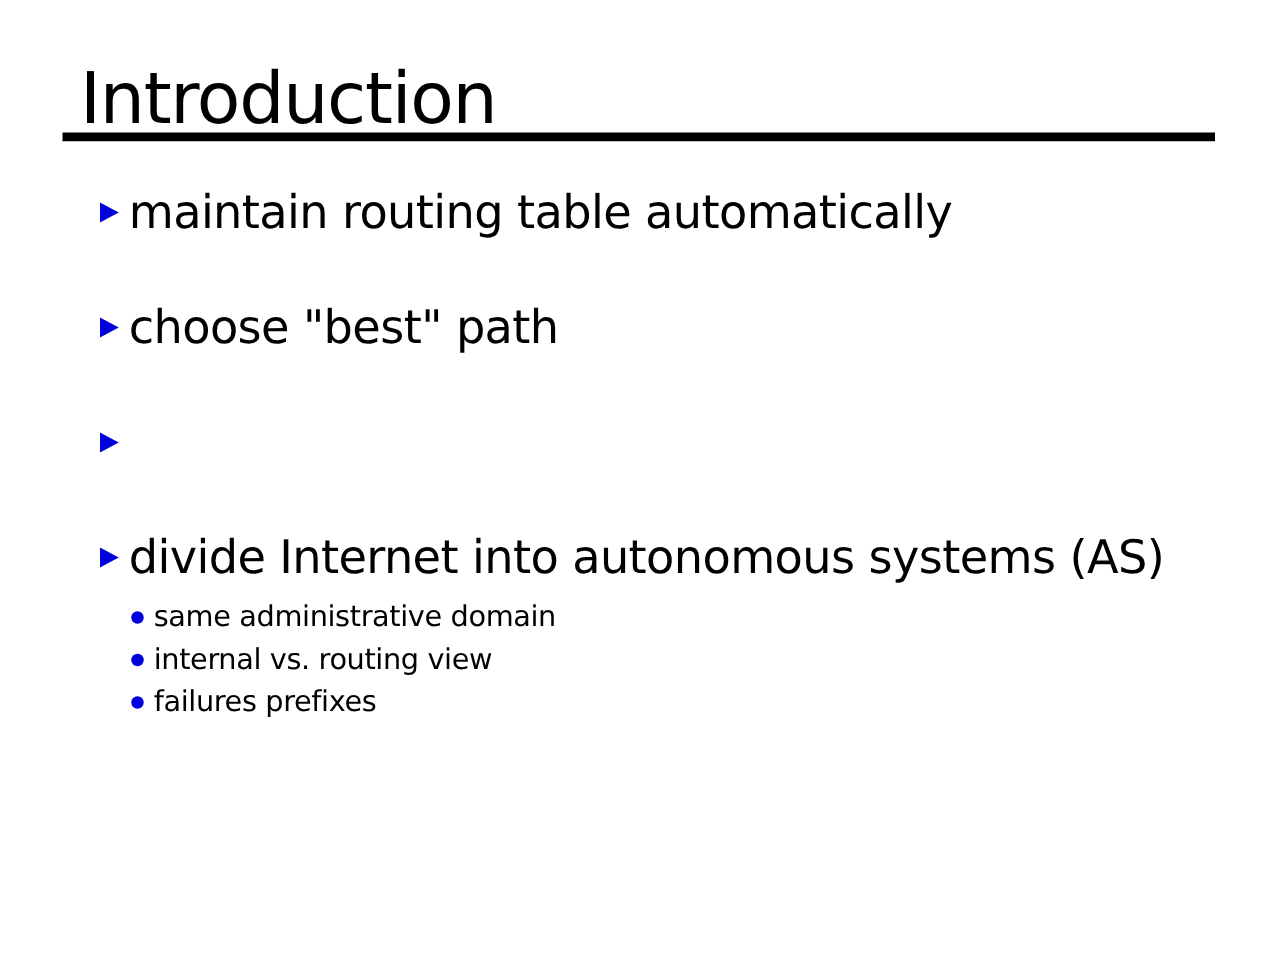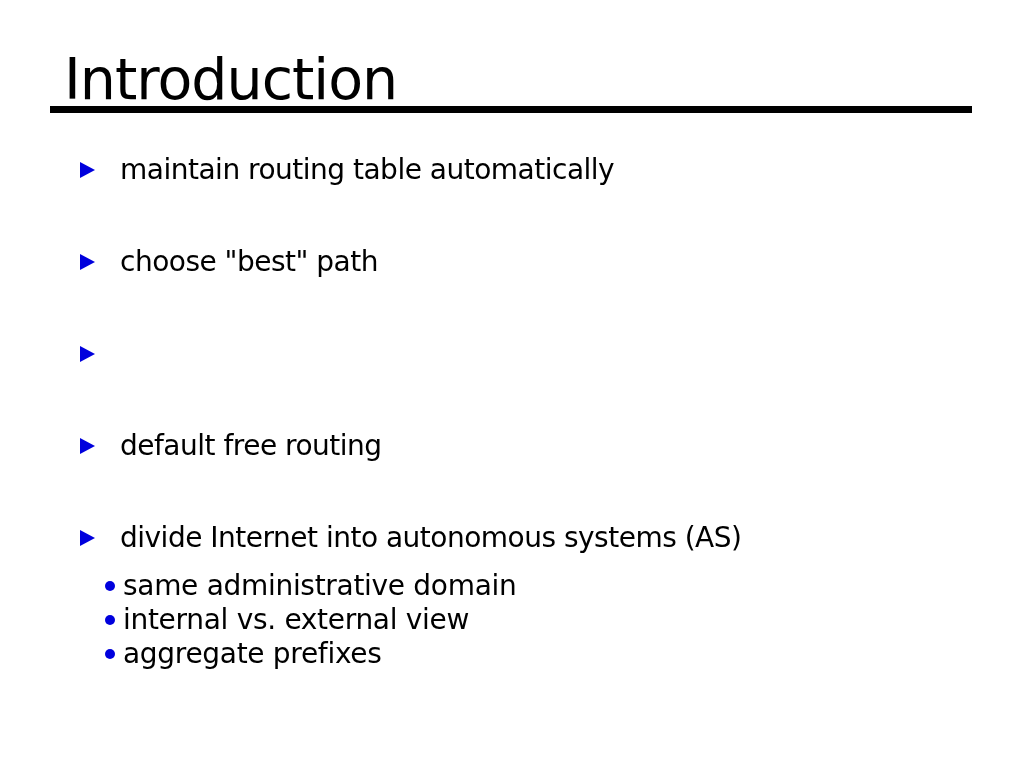--- a/index.html
+++ b/index.html
@@ -39,24 +39,23 @@
     left: 80px;
     top: 151px;
     right: 30px;
   }
   .bullet-row {
     display: flex;
     align-items: center;
     height: 38px;
     line-height: 38px;
     margin-bottom: 54px;
-    font-size: 28px;
+    font-size: 37px;
     letter-spacing: -0.5px;
     white-space: nowrap;
-    gap: 17px;
   }
   .bullet-row.last {
     margin-bottom: 12px;
   }
   .bullet-marker {
     width: 23px;
     flex: 0 0 23px;
     display: flex;
     align-items: center;
   }
@@ -69,21 +68,21 @@
   }
   .sub-list {
     margin-top: 6px;
   }
   .sub-row {
     display: flex;
     align-items: center;
     height: 34px;
     line-height: 34px;
     padding-left: 25px;
-    font-size: 28px;
+    font-size: 23px;
     letter-spacing: -0.3px;
     white-space: nowrap;
   }
   .sub-marker {
     width: 18px;
     flex: 0 0 18px;
     display: flex;
     align-items: center;
   }
   .dot {
@@ -114,48 +113,42 @@
       </span>
     <span>choose "best" path</span>
   </div>
 
   <div class="bullet-row">
     <span class="bullet-marker">
         <span class="triangle"></span>
       </span>
   </div>
 
-  <div class="bullet-row">
-    <span class="bullet-marker">
-        <span class="triangle"></span>
-      </span>
-    <span>default free routing</span>
-  </div>
 
   <div class="bullet-row last">
     <span class="bullet-marker">
         <span class="triangle"></span>
       </span>
     <span>divide Internet into autonomous systems (AS)</span>
   </div>
 
   <div class="sub-list">
     <div class="sub-row">
       <span class="sub-marker">
           <span class="dot"></span>
         </span>
       <span>same administrative domain</span>
     </div>
     <div class="sub-row">
       <span class="sub-marker">
           <span class="dot"></span>
         </span>
-      <span>internal vs. external view</span>
+      <span>internal vs. routing view</span>
     </div>
     <div class="sub-row">
       <span class="sub-marker">
           <span class="dot"></span>
         </span>
-      <span>aggregate prefixes</span>
+      <span>failures prefixes</span>
     </div>
   </div>
 
 </div>
 
 </body></html>

